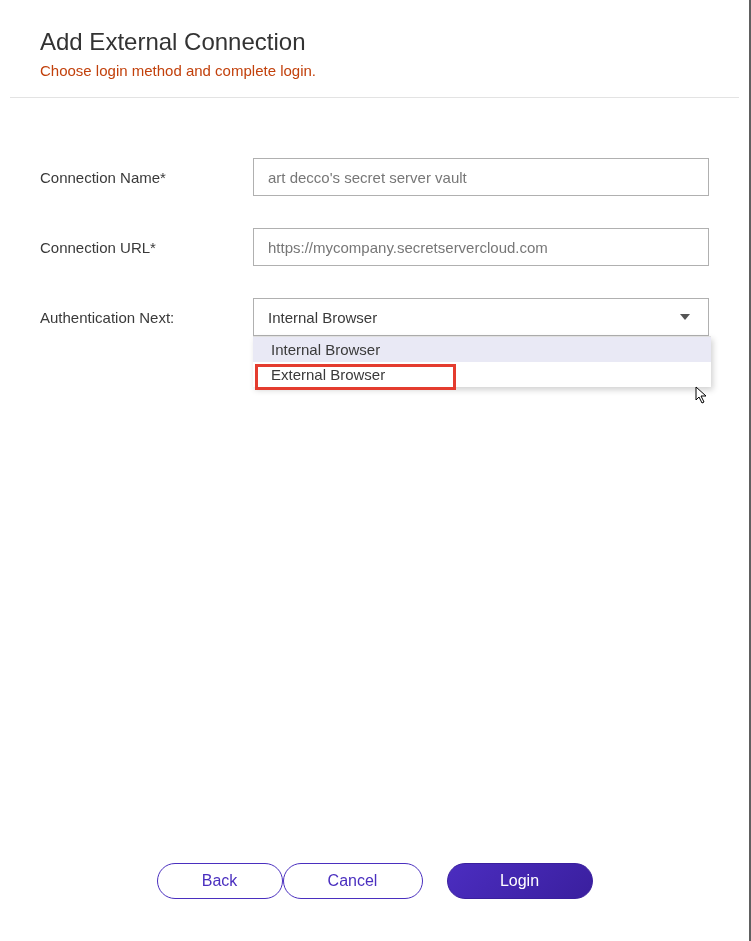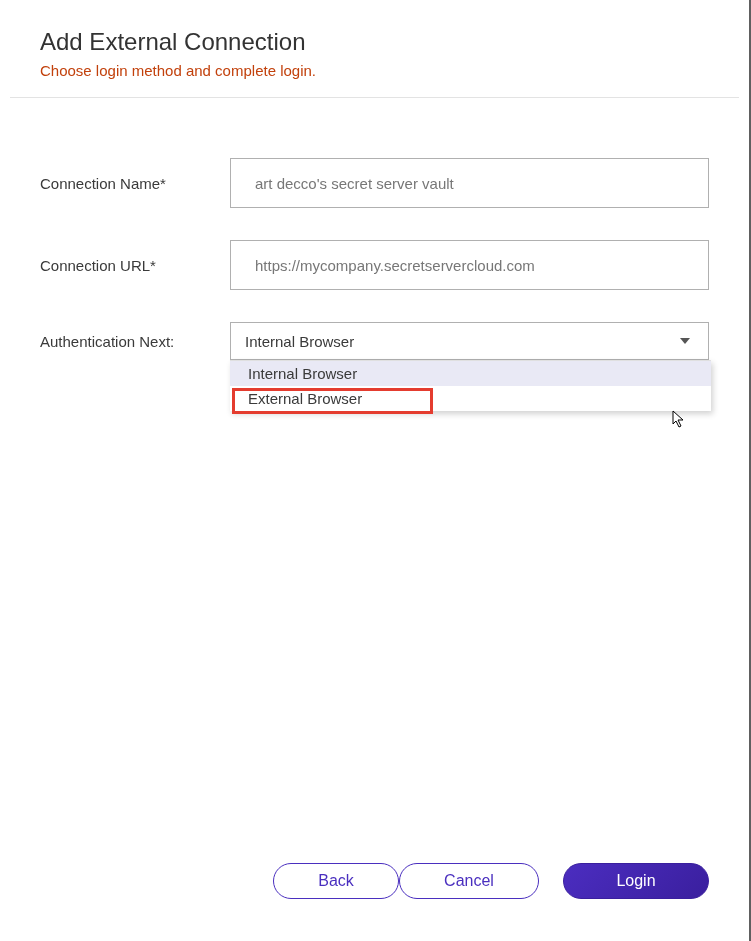--- a/index.html
+++ b/index.html
@@ -32,32 +32,33 @@
   }
   .divider {
     border: none;
     border-top: 1px solid #e3e3e3;
     margin: 0 -30px 60px -30px;
   }
   .form-row {
     display: flex;
     align-items: center;
     margin-bottom: 32px;
+    gap: 23px;
   }
   .form-label {
     width: 190px;
     font-size: 15px;
     color: #3a3a3a;
     flex-shrink: 0;
   }
   .form-input {
     flex: 1;
-    height: 50px;
+    height: 38px;
     border: 1px solid #b0b0b0;
-    padding: 0 24px;
+    padding: 0 14px;
     font-size: 15px;
     color: #777;
     background: #fff;
     outline: none;
   }
   .select-wrap {
     flex: 1;
     position: relative;
   }
   .select-display {
@@ -114,21 +115,21 @@
     top: 49px;
     z-index: 30;
     pointer-events: none;
   }
   .footer {
     position: absolute;
     left: 40px;
     right: 40px;
     bottom: 42px;
     display: flex;
-    justify-content: flex-end;
+    justify-content: center;
     align-items: center;
   }
   .footer-right {
     display: flex;
     gap: 24px;
   }
   .btn {
     border-radius: 20px;
     font-size: 16px;
     padding: 8px 0;

